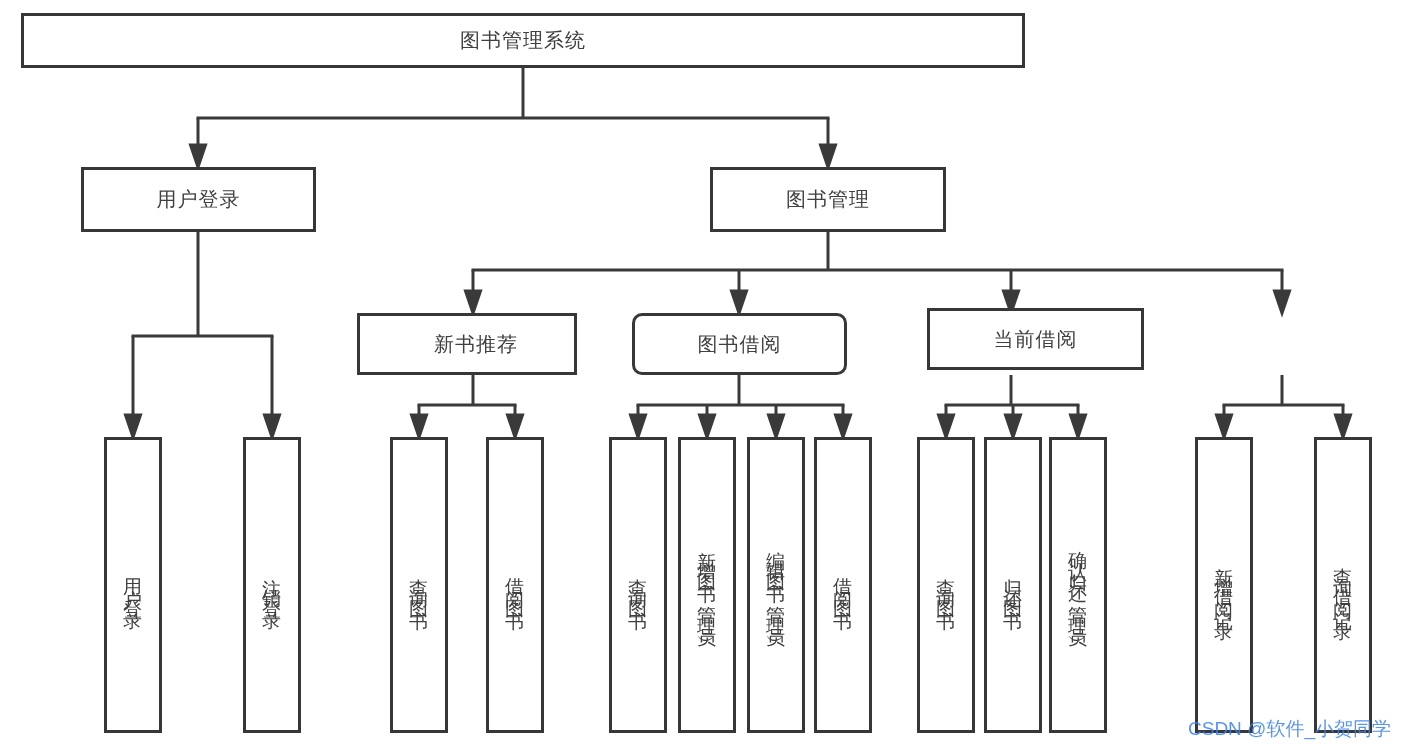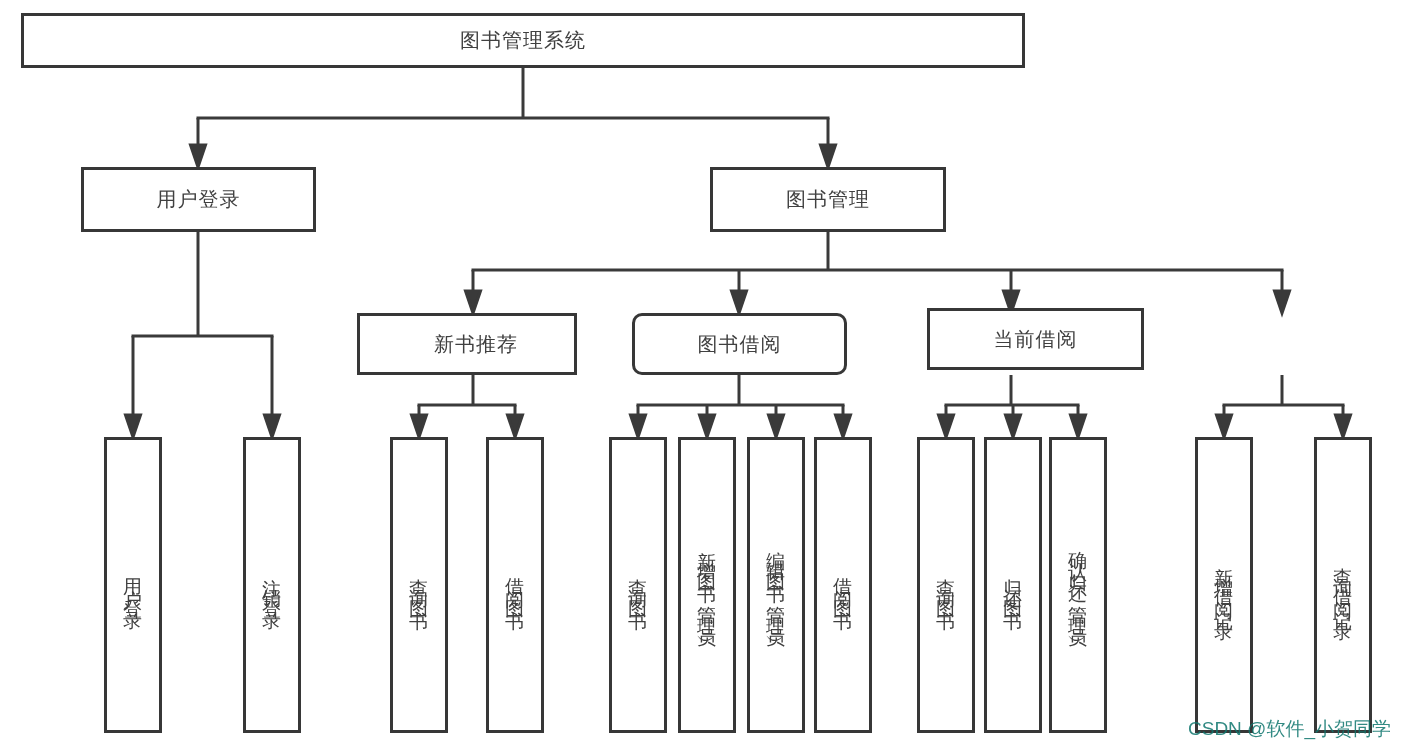--- a/index.html
+++ b/index.html
@@ -70,21 +70,21 @@
   .n-leaf9  { left: 917px;  }
   .n-leaf10 { left: 984px;  }
   .n-leaf11 { left: 1049px; }
   .n-leaf12 { left: 1195px; }
   .n-leaf13 { left: 1314px; }
   .watermark {
     position: absolute;
     left: 1188px;
     top: 716px;
     font-size: 19px;
-    color: #0f766e;
+    color: #3b82f6;
     opacity: 0.85;
     white-space: nowrap;
     z-index: 5;
   }
 </style>
 </head>
 <body>
 
 <div class="stage">
 

